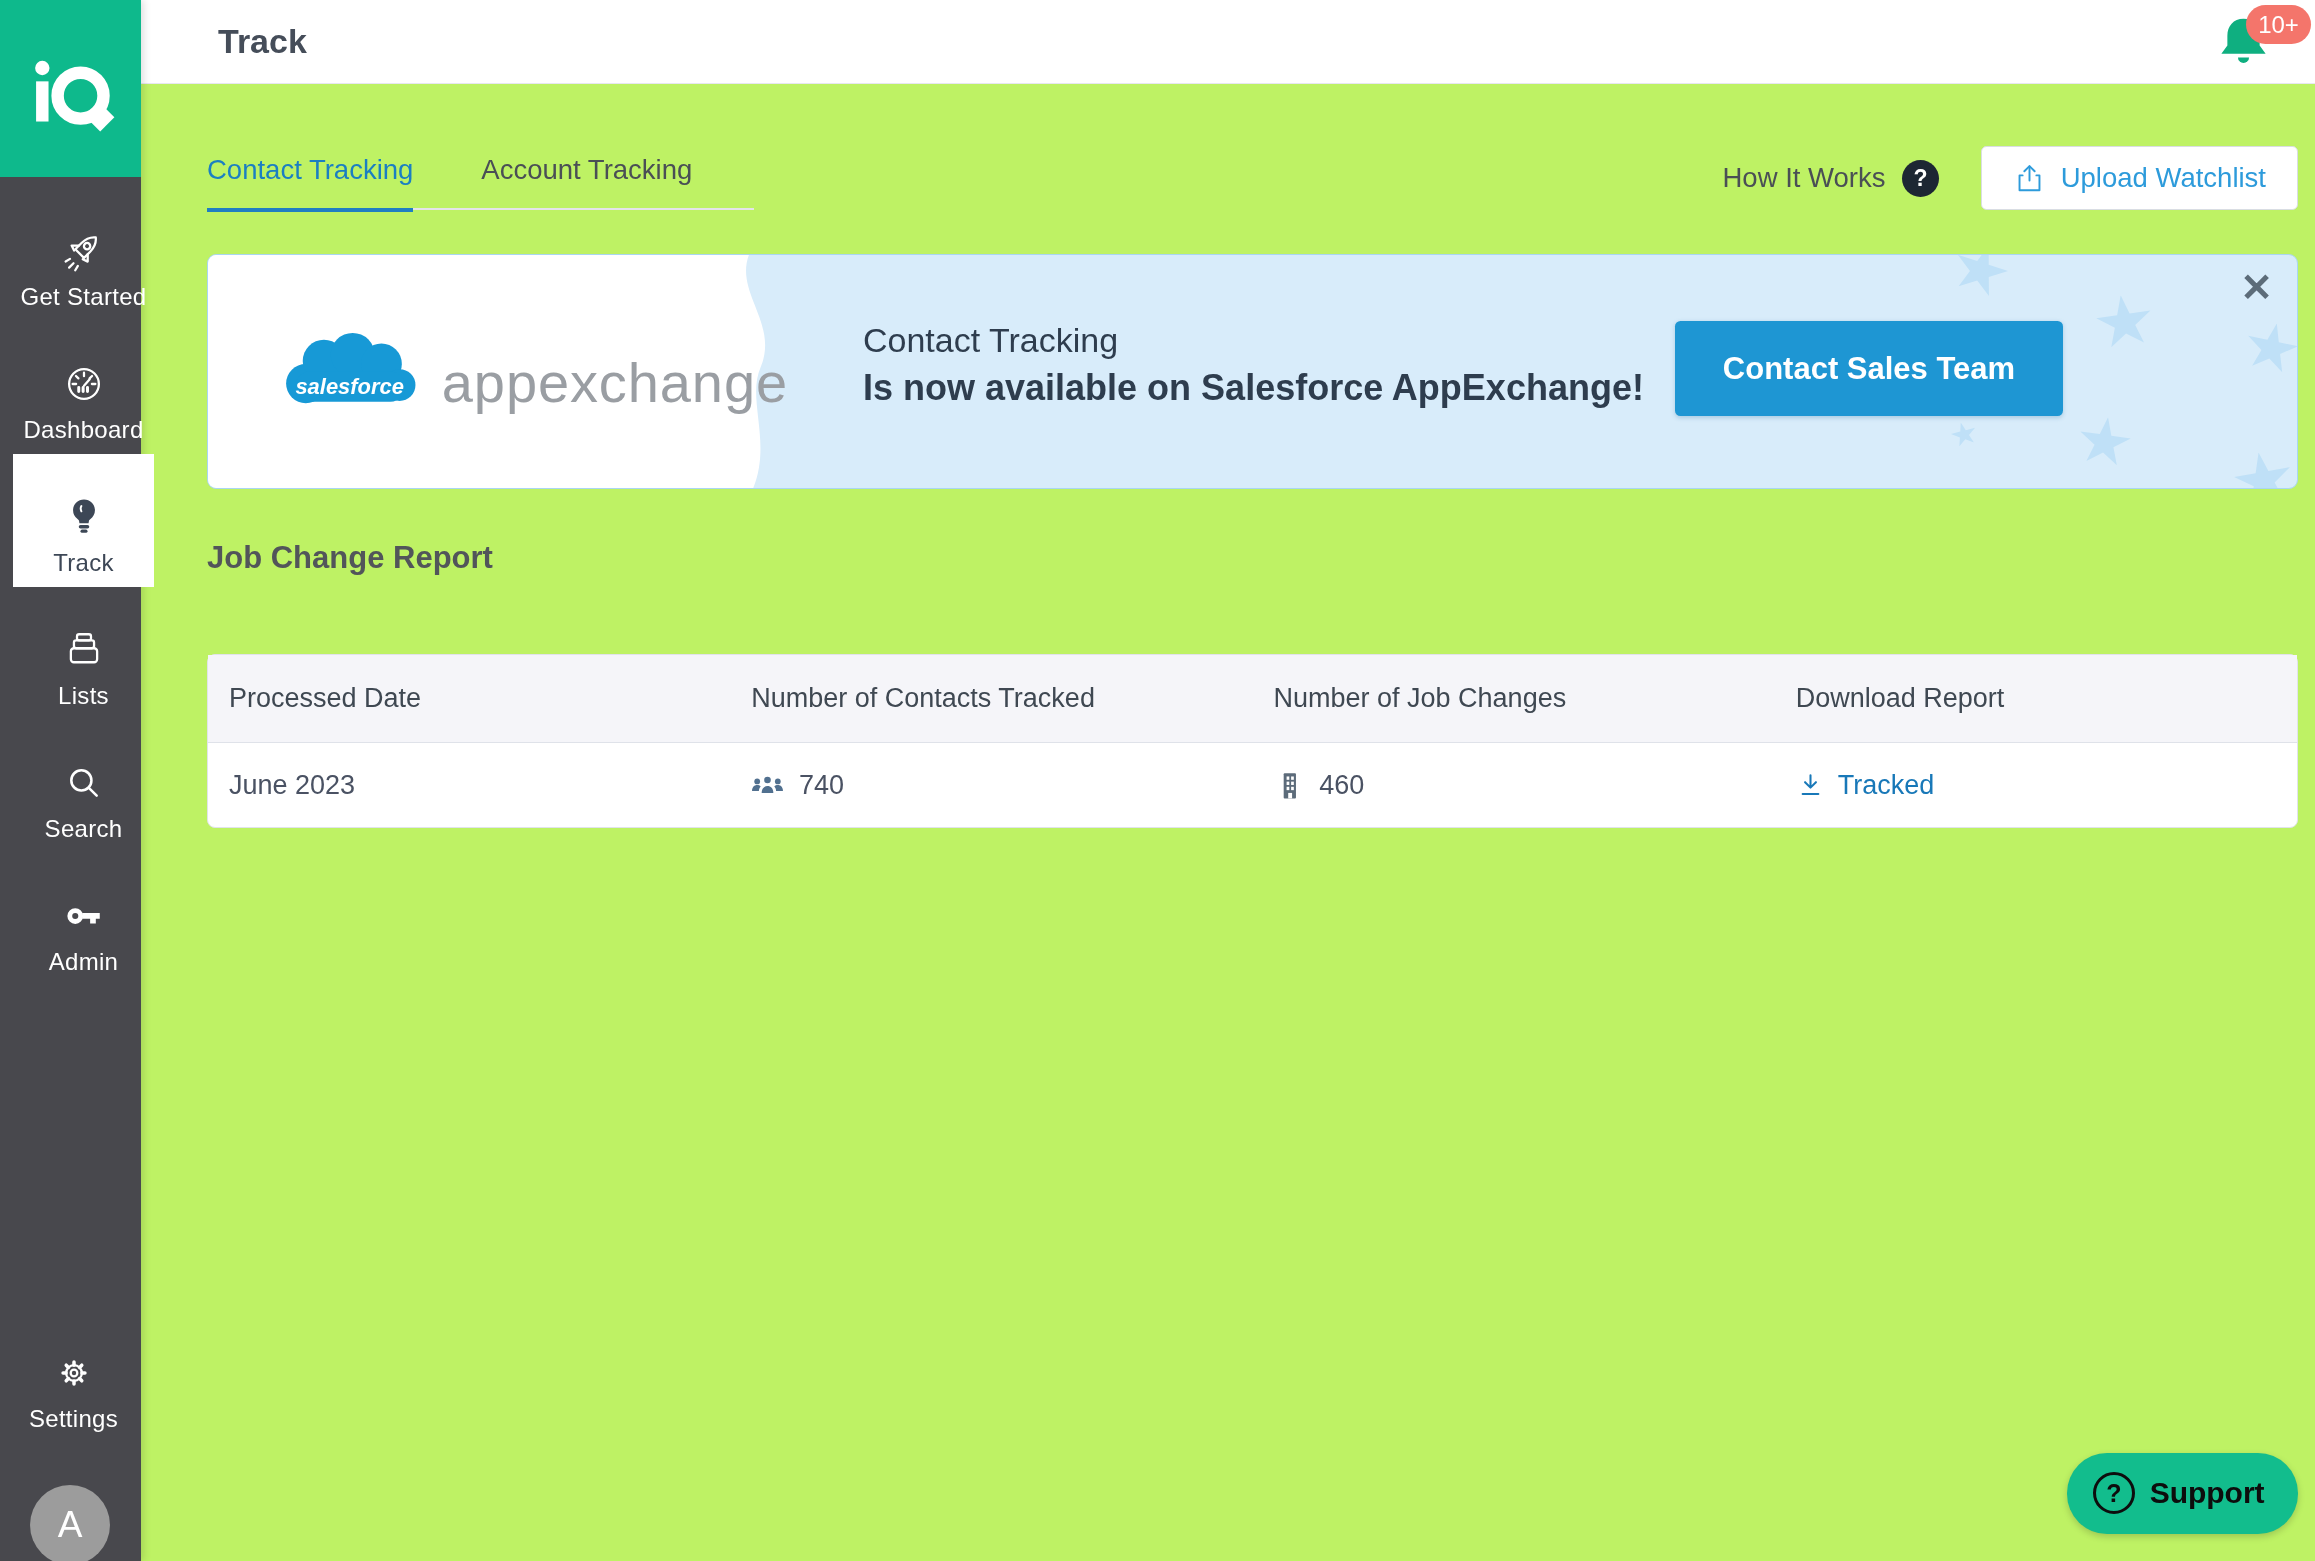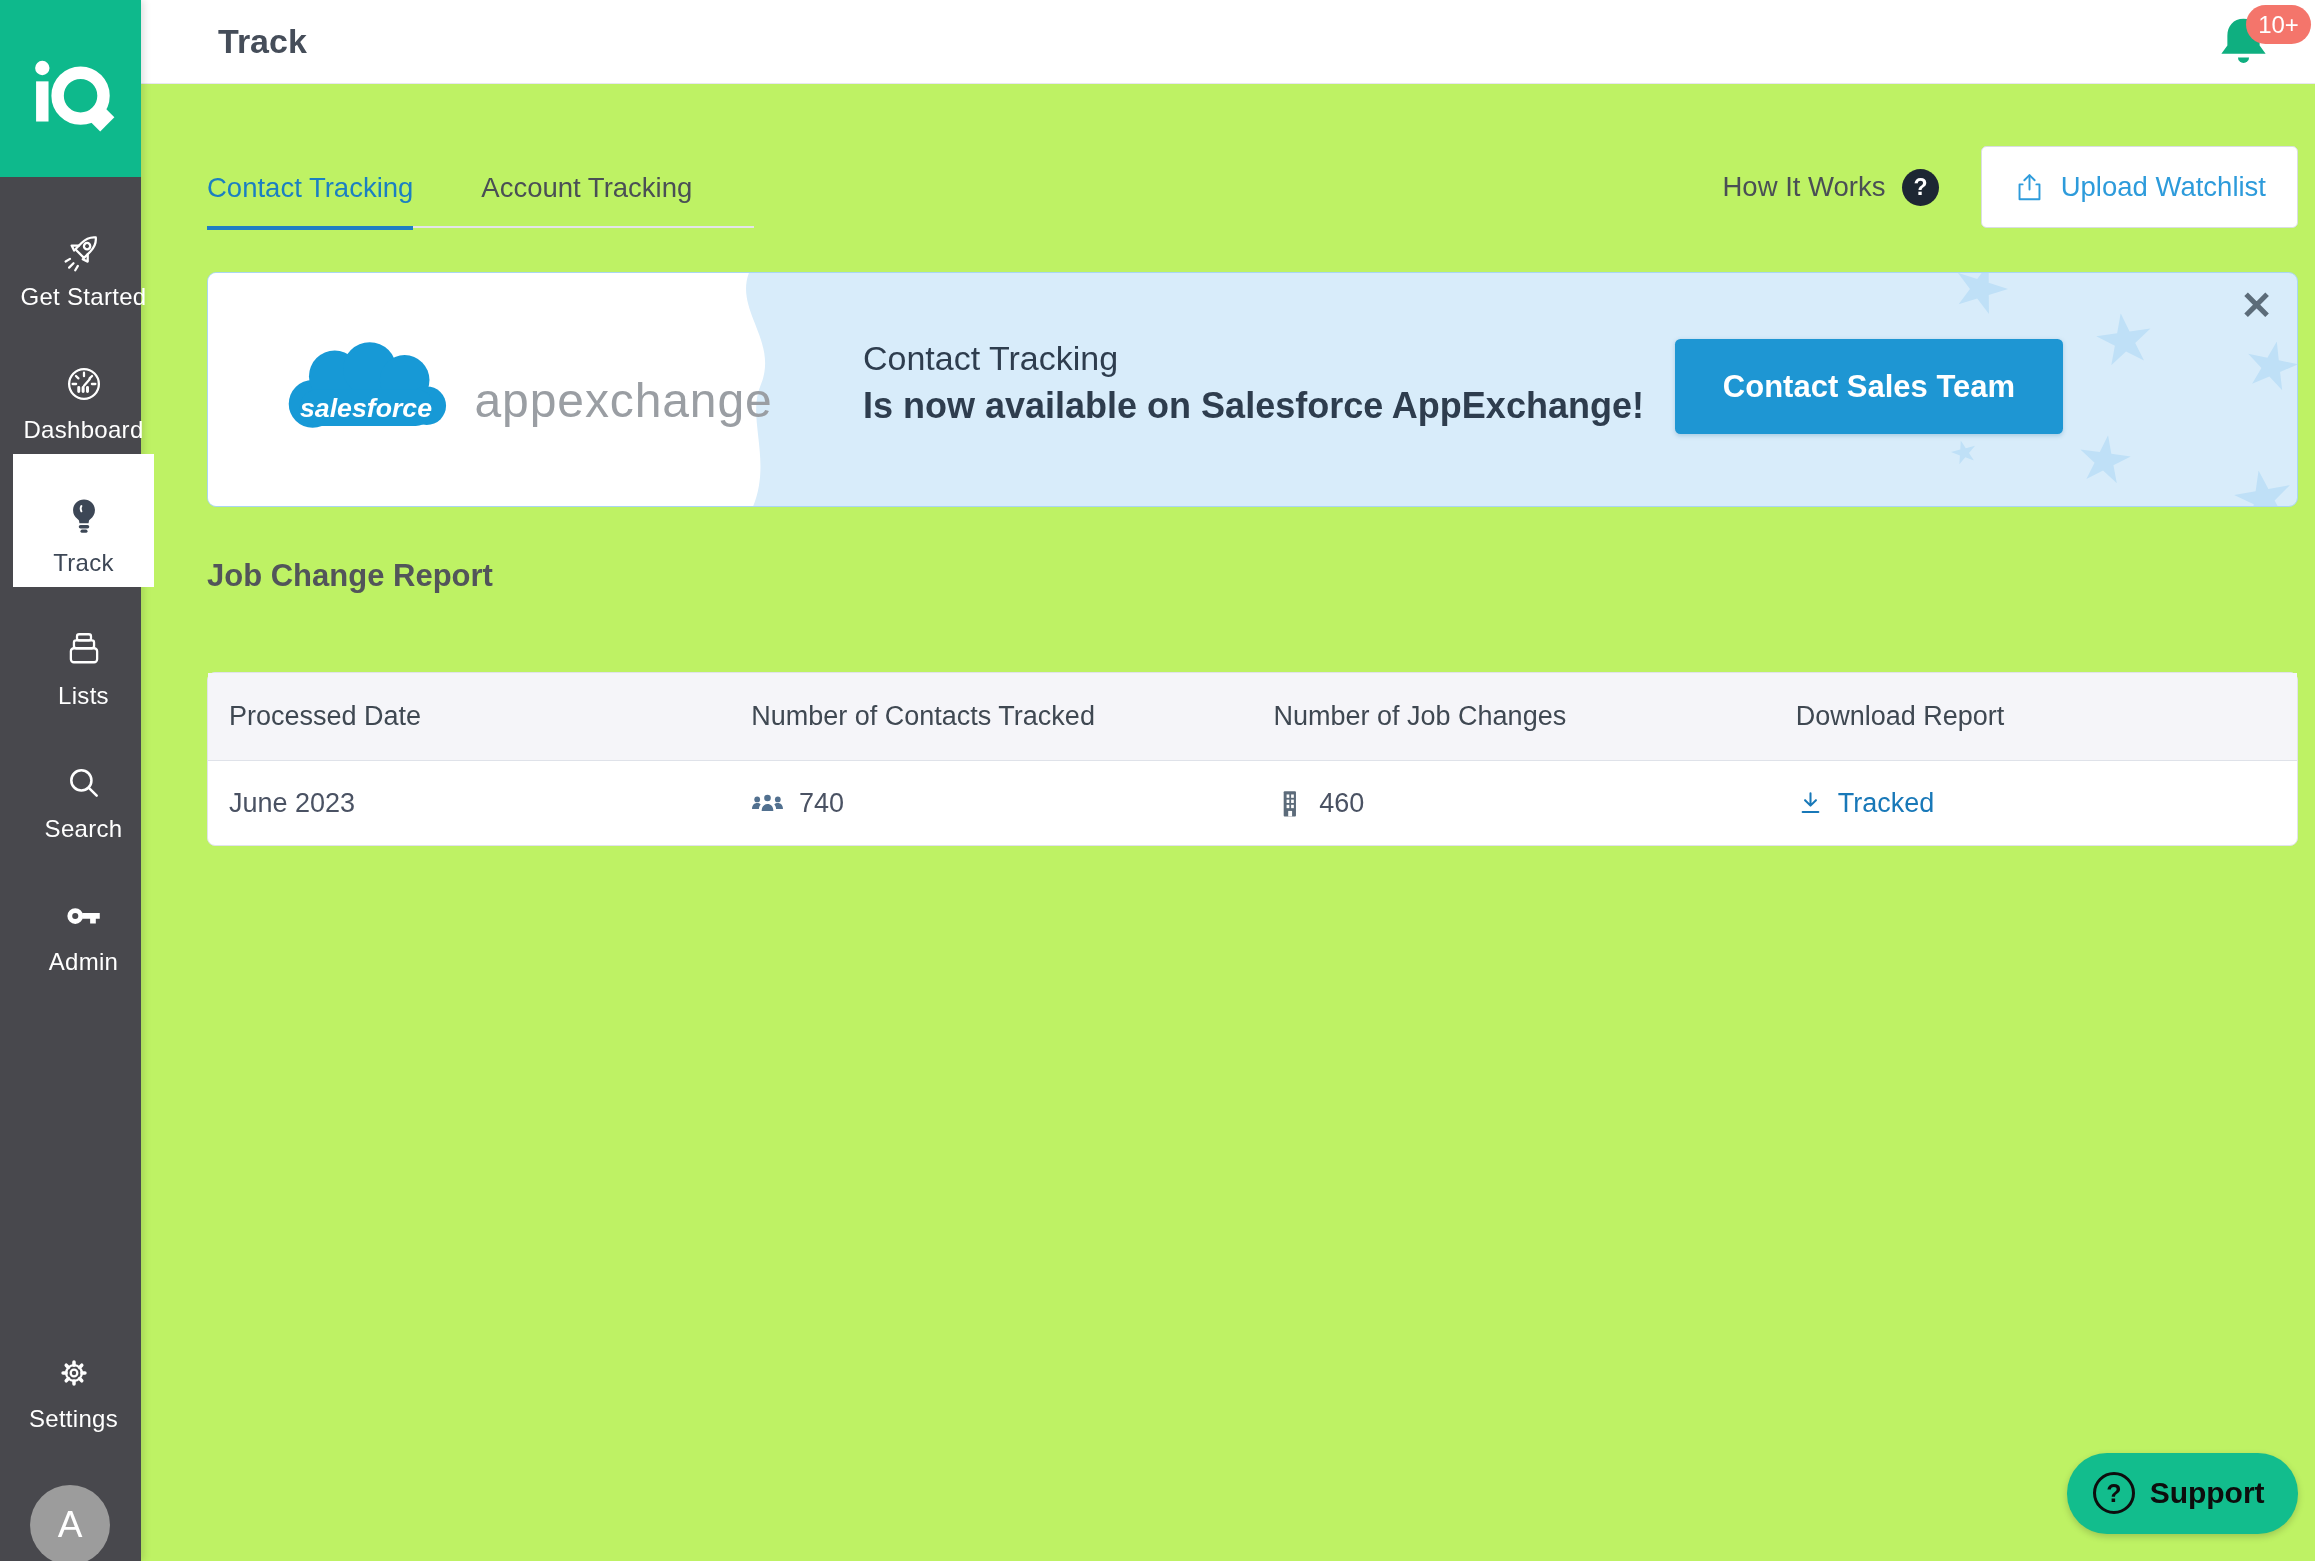--- a/index.html
+++ b/index.html
@@ -29,29 +29,29 @@
   .content { flex:1; padding:0 18.4px 0 66px; background:#bef264; }
 
   
   .tabs-row { margin-top:62px; display:flex; justify-content:space-between; align-items:center; }
   .tabs { display:flex; gap:68px; border-bottom:2.8px solid #E4E4E9; padding-right:62px; align-self:flex-end; }
   .tab { padding-bottom:22px; font-size:27.5px; font-weight:500; color:#4A4F55; cursor:pointer; white-space:nowrap; }
   .tab.active { color:#1B7FC2; border-bottom:4.6px solid #1F7FC2; margin-bottom:-3.7px; }
   .controls { display:flex; align-items:center; }
   .hiw { font-size:27.5px; font-weight:500; color:#4A4F55; cursor:pointer; }
   .q-badge { width:37px; height:37px; margin-left:16.5px; border-radius:50%; background:#1D2733; color:#fff; font-size:23px; font-weight:700; display:flex; align-items:center; justify-content:center; cursor:pointer; }
-  .upload-btn { margin-left:42px; height:82px; padding:0 31px; background:#fff; border:1.8px solid #D9DDE3; border-radius:5.5px; display:flex; align-items:center; gap:14.7px; font-family:inherit; font-size:27.5px; font-weight:500; color:#2D9BDB; cursor:pointer; }
+  .upload-btn { margin-left:42px; height:64px; padding:0 31px; background:#fff; border:1.8px solid #D9DDE3; border-radius:5.5px; display:flex; align-items:center; gap:14.7px; font-family:inherit; font-size:27.5px; font-weight:500; color:#2D9BDB; cursor:pointer; }
   .upload-btn svg { width:33px; height:33px; color:#2D9BDB; }
 
   
   .banner { position:relative; margin-top:44px; width:2091px; height:235px; background:#D8ECFA; border:1.8px solid #A9D6F2; border-radius:9.2px; overflow:hidden; }
   .banner-wave { position:absolute; left:-1.8px; top:-1.8px; width:799px; height:239px; }
   .sf-logo { position:absolute; left:66px; top:53px; width:514px; height:129px; display:flex; align-items:center; }
   .sf-cloud { width:184px; height:116px; }
-  .appx { margin-left:16.5px; font-size:48px; color:#9A9EA3; letter-spacing:0.9px; margin-top:19px; }
+  .appx { margin-left:16.5px; font-size:56px; color:#9A9EA3; letter-spacing:0.9px; margin-top:19px; }
   .banner-copy { position:absolute; left:655px; top:66px; color:#2E3D4E; }
   .b-title { font-size:34px; font-weight:400; }
   .b-sub { font-size:36px; font-weight:700; margin-top:7.3px; }
   .cta { position:absolute; left:1467px; top:66px; width:388px; height:95px; background:#1E96D3; border:none; border-radius:5.5px; color:#fff; font-family:inherit; font-size:31px; font-weight:700; cursor:pointer; box-shadow:0 1.8px 4.6px rgba(30,110,160,0.25); }
   .banner-close { position:absolute; right:24px; top:13px; font-size:39px; font-weight:700; color:#5C6C79; cursor:pointer; line-height:1; }
   .star { position:absolute; background:#BFE0F7; clip-path:polygon(50% 0%,61% 35%,98% 35%,68% 57%,79% 91%,50% 70%,21% 91%,32% 57%,2% 35%,39% 35%); }
   .s1 { left:1745px; top:-11px; width:55px; height:53px; transform:rotate(18deg); }
   .s2 { left:1888px; top:40px; width:57px; height:55px; transform:rotate(-8deg); }
   .s3 { left:2037px; top:68px; width:53px; height:51px; transform:rotate(12deg); }
   .s4 { left:1743px; top:167px; width:26px; height:25px; transform:rotate(-15deg); }

